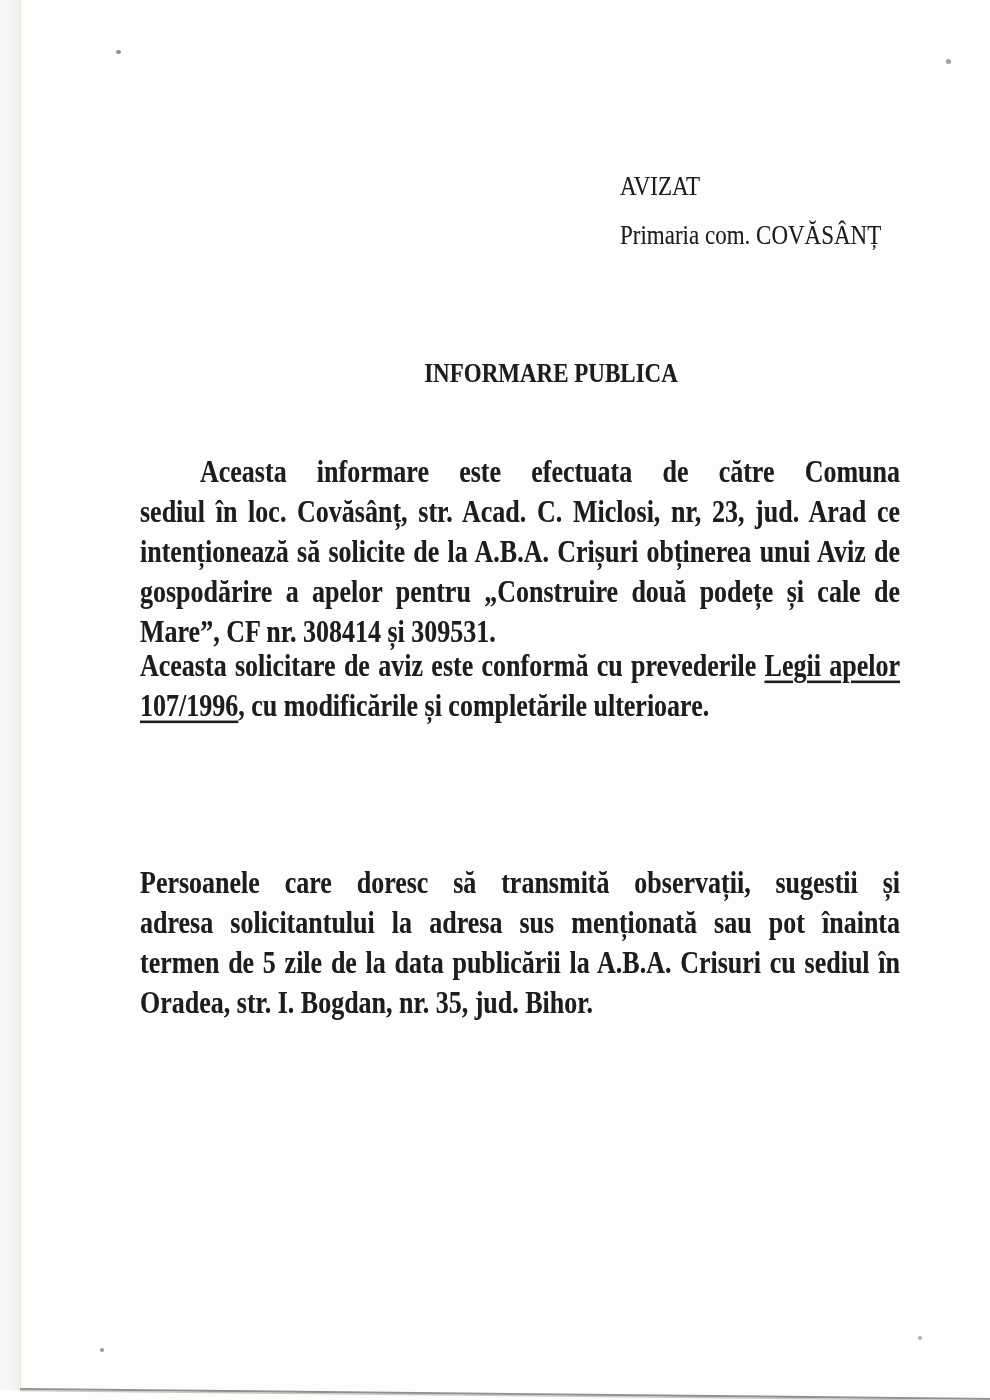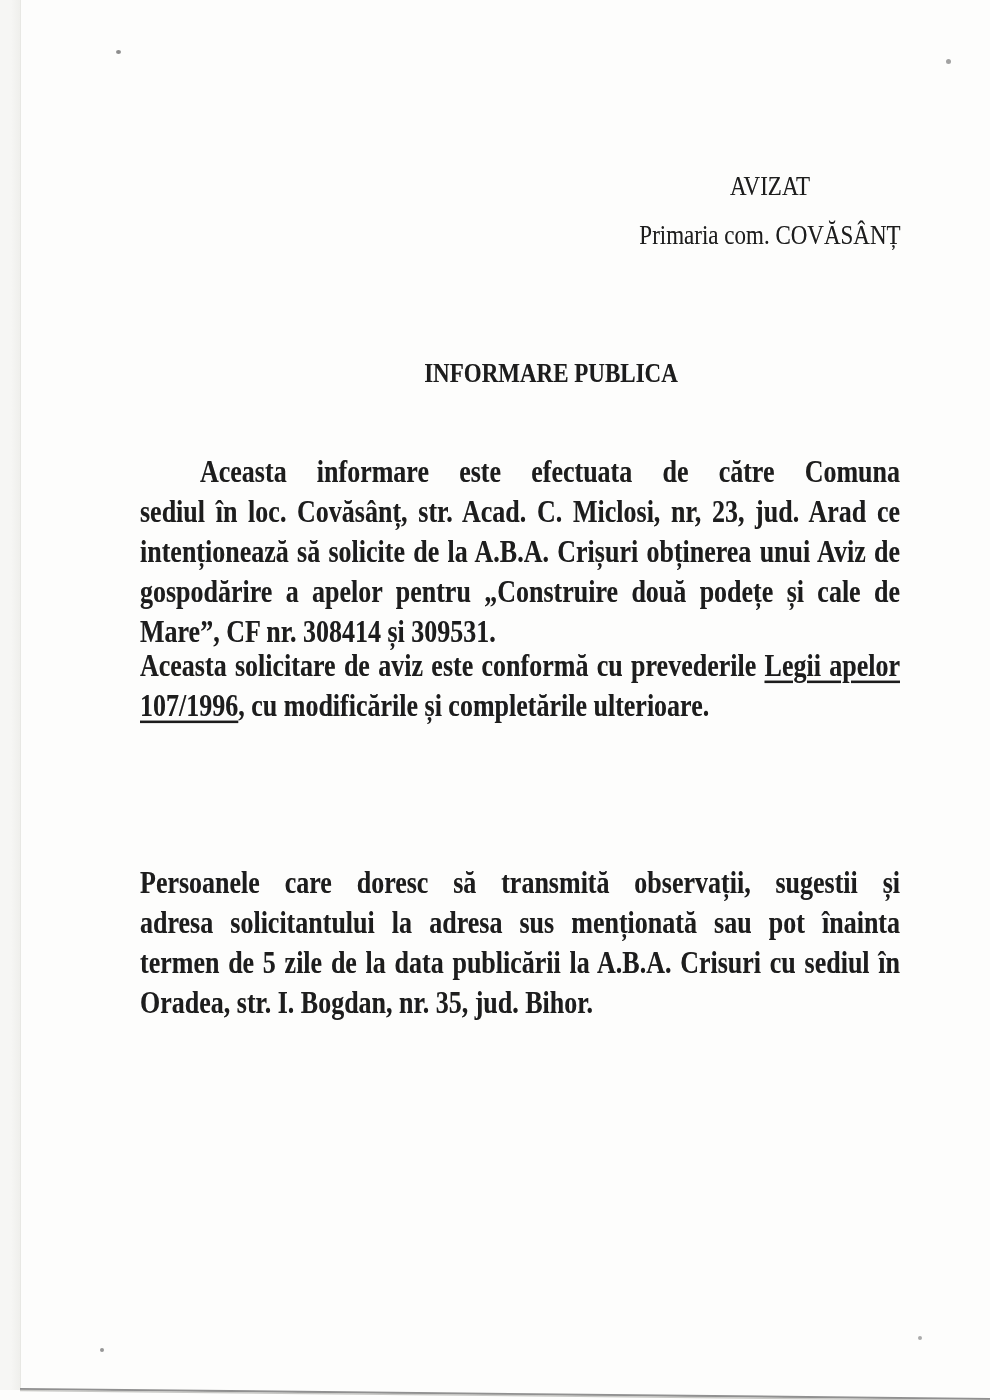--- a/index.html
+++ b/index.html
@@ -14,21 +14,21 @@
     text-shadow: 0 0 0.6px rgba(30,30,30,0.35);
   }
   .left-strip {
     position: absolute; left: 0; top: 0;
     width: 20px; height: 1390px;
     background: linear-gradient(to right, #f6f6f4 55%, #efefec 100%);
     border-right: 1px solid #e8e8e4;
   }
   .approval {
     position: absolute; left: 620px; top: 174px; width: 300px;
-    text-align: center; font-size: 23px; font-weight: normal;
+    text-align: left; font-size: 23px; font-weight: normal;
   }
   .approval .aline { line-height: 26px; transform: scaleY(1.2); }
   .approval .aline + .aline { margin-top: 23px; }
   .doc-title {
     position: absolute; left: 171px; top: 357px; width: 760px; margin: 0;
     text-align: center; font-size: 23px; font-weight: bold;
     line-height: 34px; transform: scaleY(1.18);
   }
   .para {
     position: absolute; left: 140px; width: 760px;

